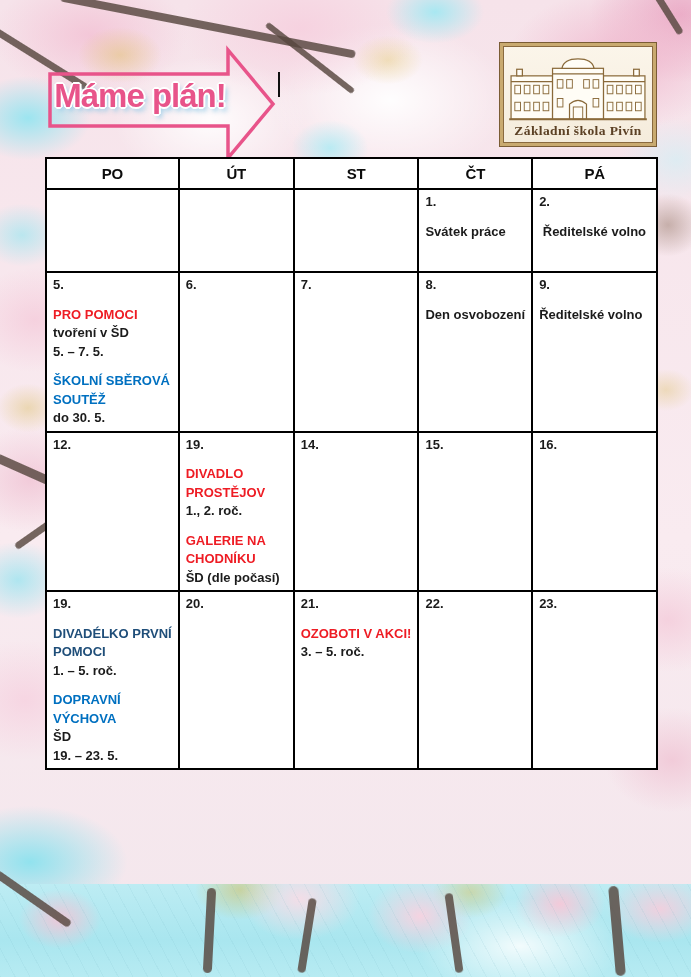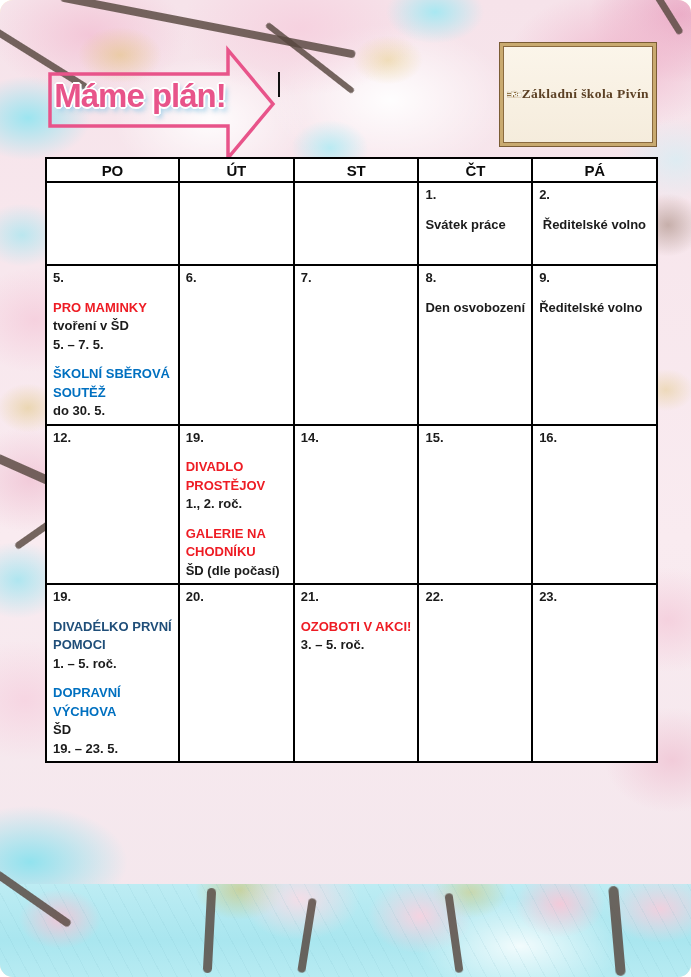--- a/index.html
+++ b/index.html
@@ -1,17 +1,17 @@
 <!DOCTYPE html>
 <html style="--accent_pink: #e8548a; --event_red: #ee1c24; --event_blue: #0070c0; --event_navy: #1f4e79; --event_green: #00b050;"><head>
 <meta charset="utf-8">
 <style>
   html,body{margin:0;padding:0;}
   body{font-family:"Liberation Sans", sans-serif;}
-  #page{position:relative;width:691px;height:977px;overflow:hidden;background:#fef9c3;border-radius:13px;}
+  #page{position:relative;width:691px;height:977px;overflow:hidden;background:#fef9c3;}
 
   
   .bg{position:absolute;inset:0;z-index:0;background:
     radial-gradient(90px 60px at 28px 118px, rgba(151,229,240,.95), rgba(151,229,240,0) 70%),
     radial-gradient(70px 45px at 435px 12px, rgba(160,232,242,.9), rgba(160,232,242,0) 70%),
     radial-gradient(55px 40px at 330px 148px, rgba(170,235,244,.8), rgba(170,235,244,0) 70%),
     radial-gradient(60px 45px at 22px 235px, rgba(160,230,240,.7), rgba(160,230,240,0) 70%),
     radial-gradient(70px 55px at 18px 580px, rgba(150,228,240,.75), rgba(150,228,240,0) 70%),
     radial-gradient(130px 75px at 30px 862px, rgba(140,226,238,.95), rgba(140,226,238,0) 75%),
     radial-gradient(80px 60px at 676px 160px, rgba(205,240,246,.6), rgba(205,240,246,0) 70%),
@@ -52,28 +52,28 @@
     font-size:33px;font-weight:bold;letter-spacing:-1px;color:var(--accent_pink,#e8548a);text-align:center;white-space:nowrap;
     text-shadow:-1px -1px 0 #fff,1px -1px 0 #fff,-1px 1px 0 #fff,1px 1px 0 #fff,0 -2px 0 #fff,0 2px 0 #fff,-2px 0 0 #fff,2px 0 0 #fff,3px 4px 5px rgba(140,200,230,.9);}
   .divider-line{position:absolute;left:278px;top:72px;width:2px;height:25px;background:#101010;z-index:6;}
   .month-title{position:absolute;left:287px;top:60px;z-index:6;
     font-size:56px;font-weight:800;letter-spacing:0px;color:var(--accent_pink,#e8548a);white-space:nowrap;
     text-shadow:-2px -2px 0 #fff,2px -2px 0 #fff,-2px 2px 0 #fff,2px 2px 0 #fff,0 -2px 0 #fff,0 2px 0 #fff,-2px 0 0 #fff,2px 0 0 #fff,5px 6px 6px rgba(95,95,95,.55);}
 
   
   .logo{position:absolute;left:500px;top:43px;width:156px;height:103px;z-index:6;box-sizing:border-box;
     background:linear-gradient(180deg,#fbf5ea,#f5ecdc);border:3px solid #c9aa70;
-    box-shadow:0 0 0 1px #7a5c35, inset 0 0 0 1px #8a6a3f;display:flex;align-items:center;justify-content:flex-end;padding:3px 4px 4px;}
+    box-shadow:0 0 0 1px #7a5c35, inset 0 0 0 1px #8a6a3f;display:flex;flex-direction:column;align-items:center;justify-content:flex-end;padding:3px 4px 4px;}
   .logo-caption{font-family:"Liberation Serif", serif;font-weight:bold;font-size:13.5px;color:#5c4125;letter-spacing:.4px;white-space:nowrap;}
 
   
   table.cal{position:absolute;left:45px;top:157px;z-index:5;border-collapse:collapse;table-layout:fixed;background:#fff;}
   table.cal col.c1{width:122px}table.cal col.c2{width:115px}table.cal col.c3{width:121px}table.cal col.c4{width:111px}table.cal col.c5{width:125px}
   table.cal th,table.cal td{border:2px solid #000;background:#fff;vertical-align:top;box-sizing:border-box;overflow:hidden;}
-  table.cal thead tr{height:24px;padding-left:42px;}
+  table.cal thead tr{height:31px;padding-left:42px;}
   table.cal th{font-size:15px;font-weight:800;letter-spacing:-.3px;text-align:center;vertical-align:middle;color:#0c0c0c;}
   table.cal td{padding:3px 6px;}
   tbody tr:nth-child(1){height:83px}
   tbody tr:nth-child(2){height:159px}
   tbody tr:nth-child(3){height:132px}
   tbody tr:nth-child(4){height:177px}
   tbody tr:nth-child(5){height:117px}
   .line{font-size:13px;font-weight:bold;line-height:18.5px;white-space:pre;color:#1b1b1b;}
   .spacer{height:11px;}
   .line.black{color:#1b1b1b;}
@@ -181,21 +181,21 @@
           <td>
             <div class="line black">2.</div>
             <div class="spacer"></div>
             <div class="line black"> Ředitelské volno</div>
           </td>
         </tr>
         <tr>
           <td>
             <div class="line black">5.</div>
             <div class="spacer"></div>
-            <div class="line red">PRO MAMINKY</div>
+            <div class="line red">PRO POMOCI</div>
             <div class="line black">tvoření v ŠD</div>
             <div class="line black">5. – 7. 5.</div>
             <div class="spacer"></div>
             <div class="line blue">ŠKOLNÍ SBĚROVÁ</div>
             <div class="line blue">SOUTĚŽ</div>
             <div class="line black">do 30. 5.</div>
           </td>
           <td>
             <div class="line black">6.</div>
           </td>

